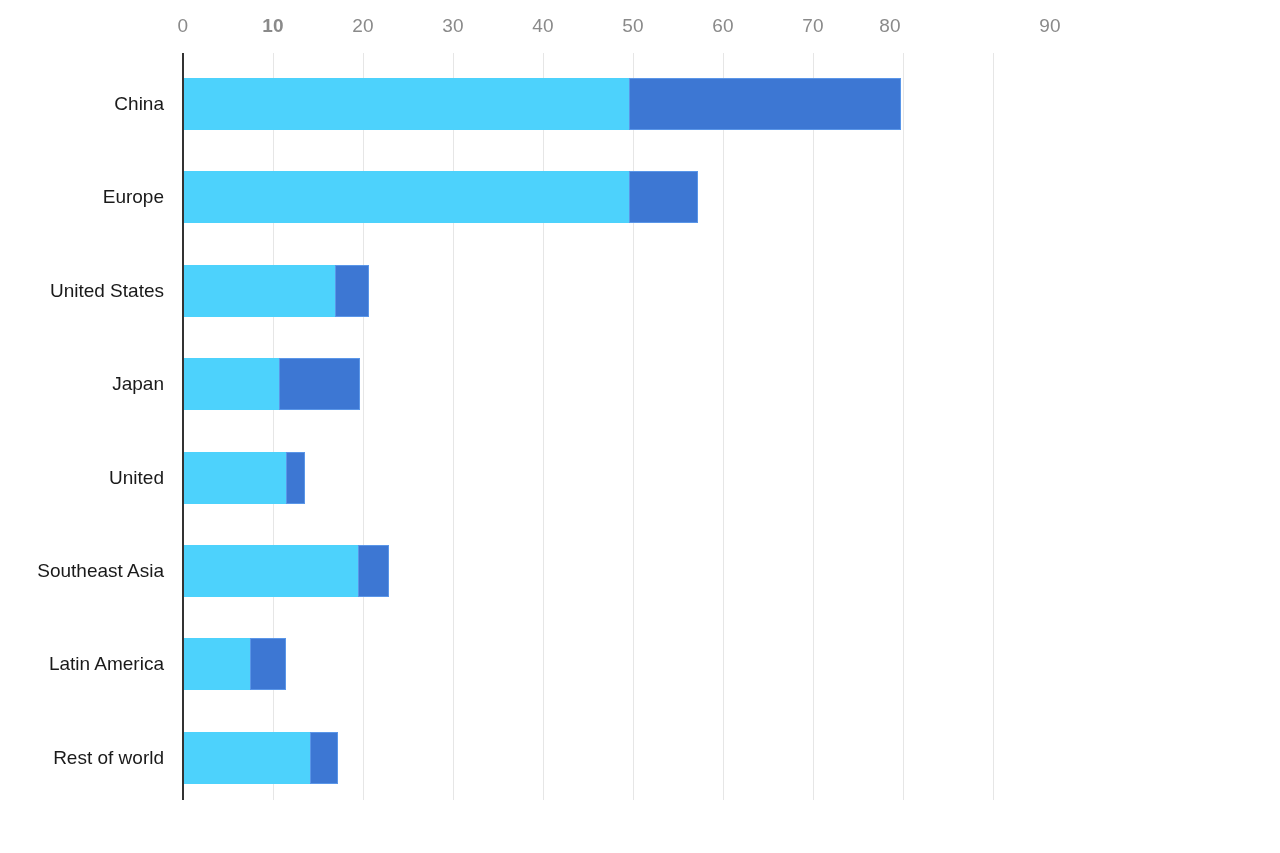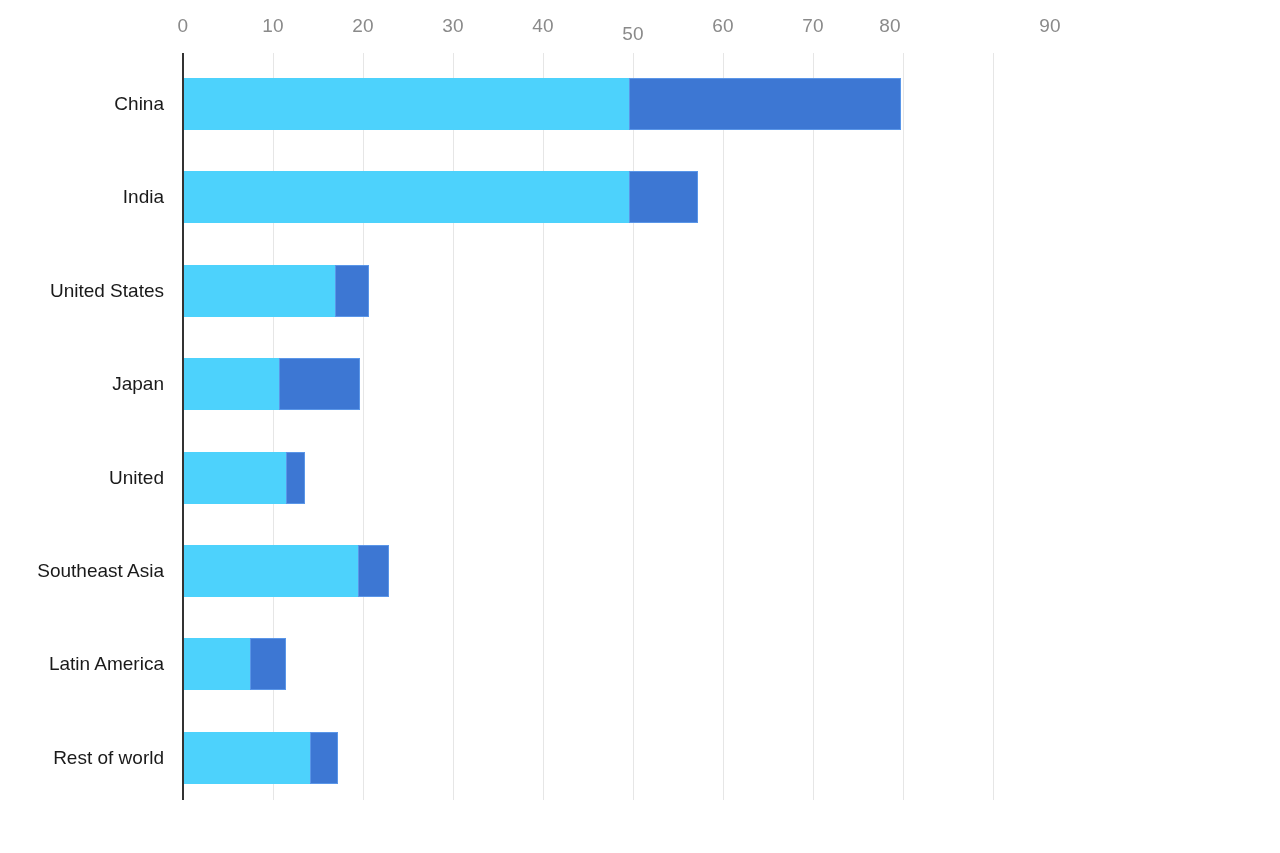--- a/index.html
+++ b/index.html
@@ -133,30 +133,30 @@
         <div class="seg seg-a" style="left: 0px; width: 66.6px; background: rgb(77, 210, 252);"></div>
         <div class="seg seg-b" style="left: 66.6px; width: 36px; background: rgb(61, 119, 211); border: 1px solid rgb(90, 150, 232);"></div>
       </div>
       <div class="bar-row" style="top: 678.8px;">
         <div class="seg seg-a" style="left: 0px; width: 126.9px; background: rgb(77, 210, 252);"></div>
         <div class="seg seg-b" style="left: 126.9px; width: 27.9px; background: rgb(61, 119, 211); border: 1px solid rgb(90, 150, 232);"></div>
       </div>
     </div>
 
 <div class="tick-label" style="left: 183px; top: 14px;">0</div>
-    <div class="tick-label" style="left: 273px; top: 14px;">10</div>
+    <div class="tick-label" style="left: 273px; top: 14px; font-weight: bold;">10</div>
     <div class="tick-label" style="left: 363px; top: 14px;">20</div>
     <div class="tick-label" style="left: 453px; top: 14px; text-align: right;">30</div>
     <div class="tick-label" style="left: 543px; top: 14px;">40</div>
-    <div class="tick-label" style="left: 633px; top: 14px; margin-top: 8px;">50</div>
+    <div class="tick-label" style="left: 633px; top: 14px;">50</div>
     <div class="tick-label" style="left: 723px; top: 14px;">60</div>
     <div class="tick-label" style="left: 813px; top: 14px;">70</div>
     <div class="tick-label" style="left: 890px; top: 14px;">80</div>
     <div class="tick-label" style="left: 1050px; top: 14px;">90</div>
     <div class="cat-label" style="top: 104px;">China</div>
-    <div class="cat-label" style="top: 197.4px;">India</div>
+    <div class="cat-label" style="top: 197.4px;">Europe</div>
     <div class="cat-label" style="top: 290.8px;">United States</div>
     <div class="cat-label" style="top: 384.2px;">Japan</div>
     <div class="cat-label" style="top: 477.6px;">United</div>
     <div class="cat-label" style="top: 571px;">Southeast Asia</div>
     <div class="cat-label" style="top: 664.4px; margin-left: 36px;">Latin America</div>
     <div class="cat-label" style="top: 757.8px;">Rest of world</div>
   </div>
 
 </body></html>

